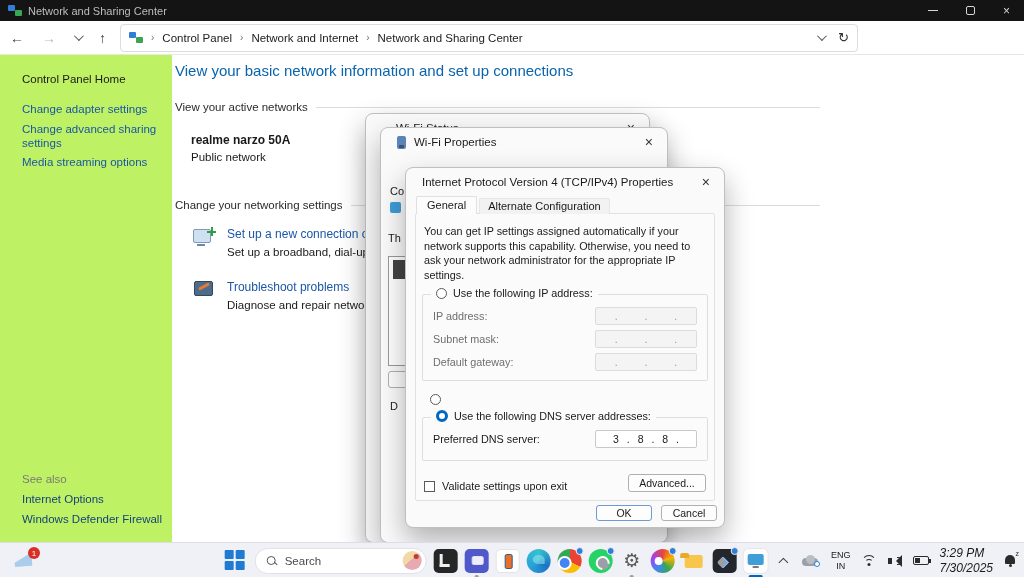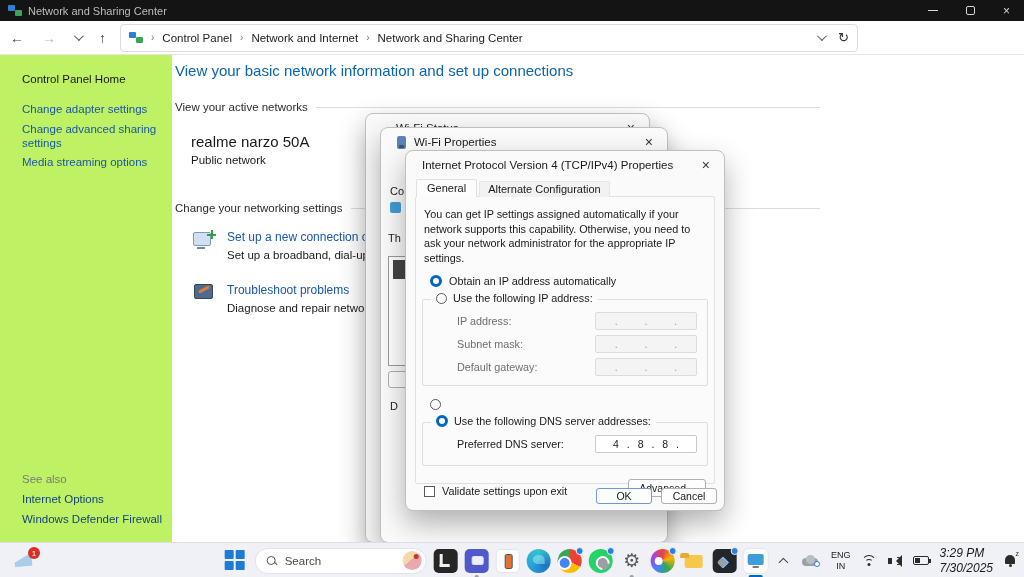--- a/index.html
+++ b/index.html
@@ -42,21 +42,21 @@
   .sb-link { position:absolute; left:22px; width:142px; color:#1a57a8; cursor:pointer; line-height:1.25; }
   .sb-see { position:absolute; left:22px; top:418px; color:#7a7a7a; }
   .sb-see2 { position:absolute; left:22px; color:#15427e; }
 
   
   .main { position:absolute; left:175px; top:55px; width:645px; height:487px; }
   .heading { color:#0a64ad; font-size:15px; margin-top:7px; }
   .secrow { display:flex; align-items:center; margin-top:22px; }
   .seclabel { font-size:11.5px; color:#2b2b2b; white-space:nowrap; }
   .secline { flex:1; height:1px; background:#dcdcdc; margin-left:8px; }
-  .netname { font-size:15px; font-weight:normal; color:#1a1a1a; margin:20px 0 0 16px; }
+  .netname { font-size:12px; font-weight:bold; color:#1a1a1a; margin:20px 0 0 16px; }
   .nettype { font-size:11.5px; color:#1a1a1a; margin:4px 0 0 16px; }
   .chgrow { margin-top:36px; }
   .item { display:flex; margin:16px 0 0 18px; gap:10px; }
   .item .txt .t { font-size:12px; color:#1a57a8; cursor:pointer; }
   .item .txt .d { font-size:11.5px; color:#1a1a1a; margin-top:5px; }
   .ic-newconn { width:24px; height:19px; position:relative; }
   .ic-newconn::before { content:""; position:absolute; left:0; top:2px; width:16px; height:12px; background:#cfe0f1; border:1px solid #7e9ab8; border-radius:2px; }
   .ic-newconn .plus { position:absolute; right:1px; top:0; width:9px; height:9px; }
   .ic-newconn .plus::before { content:""; position:absolute; left:3.5px; top:0; width:2px; height:9px; background:#2f9e44; }
   .ic-newconn .plus::after { content:""; position:absolute; left:0; top:3.5px; width:9px; height:2px; background:#2f9e44; }
@@ -68,41 +68,41 @@
   
   .dlg { position:absolute; background:#fafafa; border:1px solid #bfbfbf; border-radius:8px; box-shadow:0 12px 28px rgba(0,0,0,.30); }
   .dlg-head { display:flex; align-items:center; padding:0 14px 0 16px; height:28px; font-size:11.5px; color:#1a1a1a; }
   .dlg-close { margin-left:auto; font-size:14px; color:#333; cursor:pointer; line-height:1; }
   .tabs { display:flex; align-items:flex-end; padding-left:10px; height:18px; }
   .tab { font-size:11px; color:#1a1a1a; padding:2px 10px 3px; border:1px solid #e0e0e0; border-bottom:0; background:#fcfcfc; border-radius:2px 2px 0 0; position:relative; z-index:2; }
   .tab.off { background:#f2f2f2; padding:1px 8px 2px; border-color:#e6e6e6; z-index:1; margin-left:2px; }
 
   .dlg-ws { left:365px; top:113px; width:285px; height:430px; z-index:10; }
   .dlg-wp { left:380px; top:127px; width:288px; height:416px; z-index:11; }
-  .dlg-ip { left:405px; top:150px; width:320px; height:361px; z-index:12; }
+  .dlg-ip { left:405px; top:167px; width:320px; height:361px; z-index:12; }
 
   .wifiic { width:9px; height:13px; background:#5b83b5; border-radius:2px; margin-right:8px; position:relative; }
   .wifiic::after { content:""; position:absolute; left:2px; bottom:1px; width:5px; height:3px; background:#37536e; border-radius:1px; }
 
   .frag { position:absolute; font-size:11px; color:#1a1a1a; }
   .fragbox { position:absolute; left:7px; top:128px; width:90px; height:110px; border:1px solid #9a9a9a; background:#fff; padding:4px 0 0 4px; }
   .fragbox .cb { width:11px; height:11px; border:1px solid #444; background:#fff; margin-bottom:5px; position:relative; }
   .fragbox .cb::after { content:""; position:absolute; left:2px; top:2px; width:5px; height:5px; background:#2d2d2d; }
   .fragbtn { position:absolute; left:7px; top:243px; width:62px; height:17px; border:1px solid #b0b0b0; border-radius:3px; background:#fdfdfd; }
   .fragdot { position:absolute; left:9px; top:74px; width:11px; height:11px; border-radius:2px; background:#3f9dd8; }
 
   
   .page { position:absolute; left:9px; right:9px; top:45px; height:288px; border:1px solid #e1e1e1; background:#fbfbfb; border-radius:2px; font-size:10.8px; color:#1a1a1a; }
   .intro { margin:10px 8px 0; line-height:1.35; }
   .radio { width:11px; height:11px; border-radius:50%; border:1px solid #5a5a5a; background:#fff; display:inline-block; flex:none; }
   .radio.on { border:3.5px solid #0067c0; width:12px; height:12px; }
   .rrow { display:flex; align-items:center; gap:7px; margin:10px 0 0 14px; }
   .grp { position:relative; border:1px solid #dedede; border-radius:2px; margin:12px 6px 0; padding:12px 10px 7px; }
   .grp .legend { position:absolute; left:8px; top:-8px; background:#fbfbfb; padding:0 5px; display:flex; align-items:center; gap:6px; }
-  .frow { display:flex; align-items:center; margin-bottom:5px;margin-left:24px; }
+  .frow { display:flex; align-items:center; margin-bottom:5px; }
   .frow label { flex:1; }
   .frow label.dis { color:#6f6f6f; }
   .fbox { width:102px; height:18px; border:1px solid #c9c9c9; border-radius:2px; background:#fff; font-size:10.5px; color:#1a1a1a; display:flex; align-items:center; justify-content:center; word-spacing:5px; }
   .fbox.dis { background:#f4f4f4; color:#9a9a9a; word-spacing:24px; border-color:#dcdcdc; }
   .vrow { display:flex; align-items:flex-end; margin:13px 8px 0; }
   .chk { width:11px; height:11px; border:1px solid #5a5a5a; background:#fff; margin-right:7px; flex:none; }
   .btn { border:1px solid #b0b0b0; border-radius:3px; background:#fdfdfd; font-size:10.5px; color:#1a1a1a; font-family:inherit; padding:0; }
   .btn-adv { margin-left:auto; width:78px; height:18px; }
   .footer { position:absolute; right:7px; bottom:6px; display:flex; gap:9px;margin-left:29px; }
   .footer .btn { width:56px; height:16px; }
@@ -289,24 +289,20 @@
     <span>Internet Protocol Version 4 (TCP/IPv4) Properties</span>
     <span class="dlg-close">×</span>
   </div>
   <div class="tabs">
     <span class="tab">General</span>
     <span class="tab off">Alternate Configuration</span>
   </div>
   <div class="page">
     <div class="intro">You can get IP settings assigned automatically if your network supports this capability. Otherwise, you need to ask your network administrator for the appropriate IP settings.</div>
 
-    <div class="rrow">
-      <span class="radio on"></span>
-      <span>Obtain an IP address automatically</span>
-    </div>
 
     <div class="grp">
       <span class="legend">
         <span class="radio"></span>
         <span>Use the following IP address:</span>
       </span>
       <div class="frow">
         <label class="dis">IP address:</label>
         <span class="fbox dis">. . .</span>
       </div>
@@ -324,21 +320,21 @@
       <span class="radio"></span>
     </div>
 
     <div class="grp">
       <span class="legend">
         <span class="radio on"></span>
         <span>Use the following DNS server addresses:</span>
       </span>
       <div class="frow">
         <label>Preferred DNS server:</label>
-        <span class="fbox">4 . 8 . 8 .</span>
+        <span class="fbox">3 . 8 . 8 .</span>
       </div>
     </div>
 
     <div class="vrow">
       <span class="chk"></span>
       <span>Validate settings upon exit</span>
       <button class="btn btn-adv">Advanced...</button>
     </div>
   </div>
   <div class="footer">

